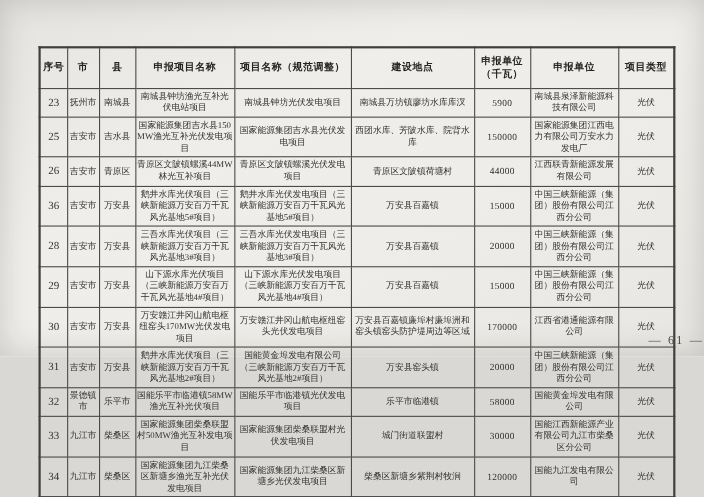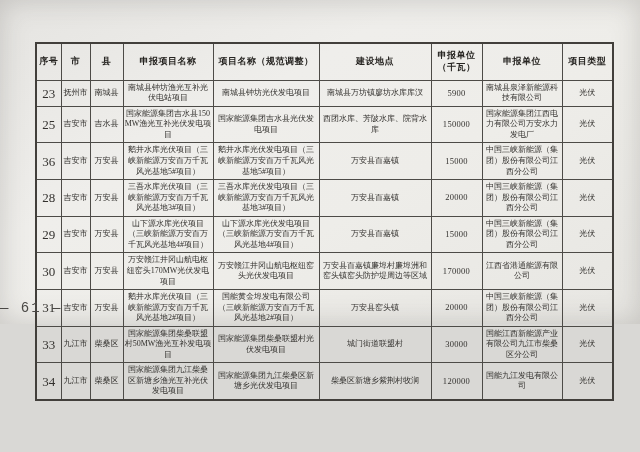--- a/index.html
+++ b/index.html
@@ -27,24 +27,24 @@
     color:#33312e;
     word-break:break-all;
     overflow:hidden;
   }
   .doc-table{border:2px solid #423f3b;}
   .doc-table th{
     font-size:9px;font-weight:bold;color:#262421;
     padding:6px 1px;letter-spacing:.5px;
   }
   .doc-table td[data-name="table-cell-capacity"]{font-size:8.5px;letter-spacing:.3px;text-align:center;}
-  .doc-table td[data-name="table-cell-seq"]{font-size:13px;}
+  .doc-table td[data-name="table-cell-seq"]{font-size:10px;}
   .footer{
     position:absolute;left:0;right:0;bottom:8px;
-    text-align:left;font-size:14px;color:#4a4845;letter-spacing:2px;font-family:Liberation Mono, monospace;
+    text-align:right;font-size:11px;color:#4a4845;letter-spacing:2px;
   }
 </style>
 </head>
 <body>
 
 <div class="page" data-name="scanned-document-page">
 
   <table class="doc-table" data-name="project-declaration-table">
     <colgroup>
       <col style="width:25px">
@@ -87,20 +87,31 @@
           <td data-name="table-cell-city">吉安市</td>
           <td data-name="table-cell-county">吉水县</td>
           <td data-name="table-cell-declared-name">国家能源集团吉水县150MW渔光互补光伏发电项目</td>
           <td data-name="table-cell-adjusted-name">国家能源集团吉水县光伏发电项目</td>
           <td data-name="table-cell-location">西团水库、芳陂水库、院背水库</td>
           <td data-name="table-cell-capacity">150000</td>
           <td data-name="table-cell-applicant">国家能源集团江西电力有限公司万安水力发电厂</td>
           <td data-name="table-cell-type">光伏</td>
         </tr>
         <tr data-name="table-row">
+          <td data-name="table-cell-seq">26</td>
+          <td data-name="table-cell-city">吉安市</td>
+          <td data-name="table-cell-county">青原区</td>
+          <td data-name="table-cell-declared-name">青原区文陂镇螺溪44MW林光互补项目</td>
+          <td data-name="table-cell-adjusted-name">青原区文陂镇螺溪光伏发电项目</td>
+          <td data-name="table-cell-location">青原区文陂镇荷塘村</td>
+          <td data-name="table-cell-capacity">44000</td>
+          <td data-name="table-cell-applicant">江西联青新能源发展有限公司</td>
+          <td data-name="table-cell-type">光伏</td>
+        </tr>
+        <tr data-name="table-row">
           <td data-name="table-cell-seq">36</td>
           <td data-name="table-cell-city">吉安市</td>
           <td data-name="table-cell-county">万安县</td>
           <td data-name="table-cell-declared-name">鹅井水库光伏项目（三峡新能源万安百万千瓦风光基地5#项目）</td>
           <td data-name="table-cell-adjusted-name">鹅井水库光伏发电项目（三峡新能源万安百万千瓦风光基地5#项目）</td>
           <td data-name="table-cell-location">万安县百嘉镇</td>
           <td data-name="table-cell-capacity">15000</td>
           <td data-name="table-cell-applicant">中国三峡新能源（集团）股份有限公司江西分公司</td>
           <td data-name="table-cell-type">光伏</td>
         </tr>
@@ -139,20 +150,31 @@
         </tr>
         <tr data-name="table-row">
           <td data-name="table-cell-seq">31</td>
           <td data-name="table-cell-city">吉安市</td>
           <td data-name="table-cell-county">万安县</td>
           <td data-name="table-cell-declared-name">鹅井水库光伏项目（三峡新能源万安百万千瓦风光基地2#项目）</td>
           <td data-name="table-cell-adjusted-name">国能黄金埠发电有限公司（三峡新能源万安百万千瓦风光基地2#项目）</td>
           <td data-name="table-cell-location">万安县窑头镇</td>
           <td data-name="table-cell-capacity">20000</td>
           <td data-name="table-cell-applicant">中国三峡新能源（集团）股份有限公司江西分公司</td>
+          <td data-name="table-cell-type">光伏</td>
+        </tr>
+        <tr data-name="table-row">
+          <td data-name="table-cell-seq">32</td>
+          <td data-name="table-cell-city">景德镇市</td>
+          <td data-name="table-cell-county">乐平市</td>
+          <td data-name="table-cell-declared-name">国能乐平市临港镇58MW渔光互补光伏项目</td>
+          <td data-name="table-cell-adjusted-name">国能乐平市临港镇光伏发电项目</td>
+          <td data-name="table-cell-location">乐平市临港镇</td>
+          <td data-name="table-cell-capacity">58000</td>
+          <td data-name="table-cell-applicant">国能黄金埠发电有限公司</td>
           <td data-name="table-cell-type">光伏</td>
         </tr>
         <tr data-name="table-row">
           <td data-name="table-cell-seq">33</td>
           <td data-name="table-cell-city">九江市</td>
           <td data-name="table-cell-county">柴桑区</td>
           <td data-name="table-cell-declared-name">国家能源集团柴桑联盟村50MW渔光互补发电项目</td>
           <td data-name="table-cell-adjusted-name">国家能源集团柴桑联盟村光伏发电项目</td>
           <td data-name="table-cell-location">城门街道联盟村</td>
           <td data-name="table-cell-capacity">30000</td>

